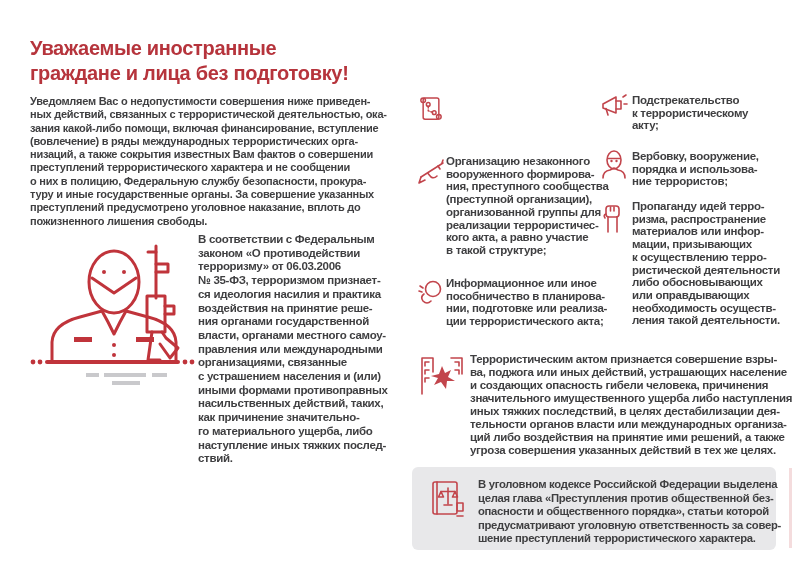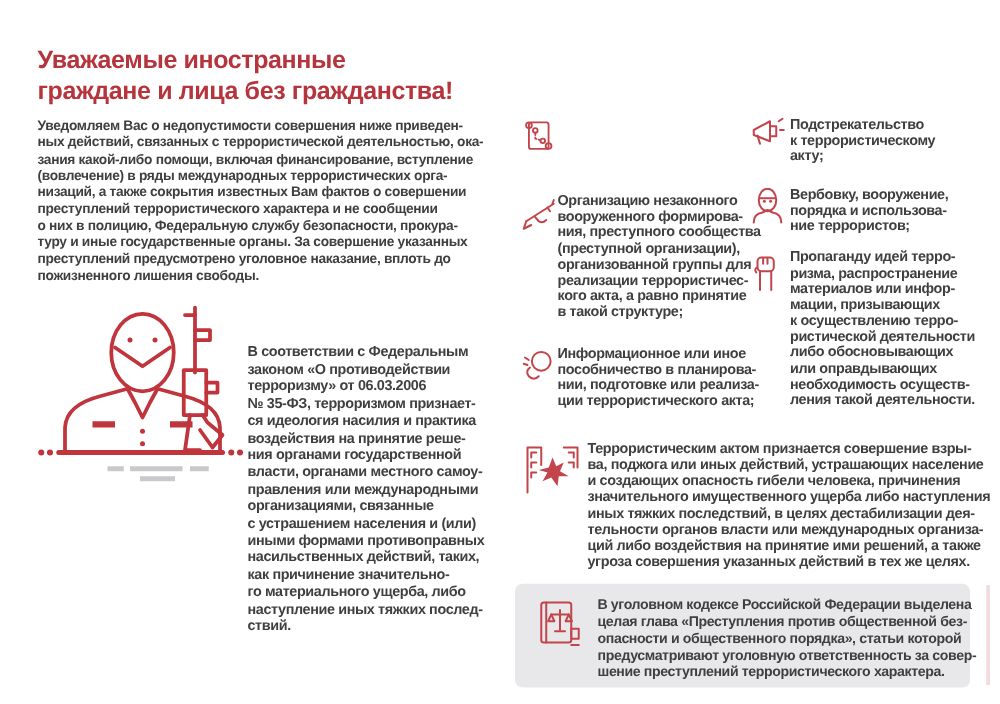--- a/index.html
+++ b/index.html
@@ -2,40 +2,40 @@
 <html><head>
 <meta charset="utf-8">
 <style>
   html,body{margin:0;padding:0;background:#fff;}
   .page{position:relative;width:800px;height:563px;background:#ffffff;overflow:hidden;
         font-family:"Liberation Sans",sans-serif;color:#3f3f41;}
   .abs{position:absolute;}
   .pre{white-space:pre;}
   .heading{font-size:20px;line-height:25px;font-weight:700;color:#b6343c;letter-spacing:-0.3px;}
   .intro{font-size:11px;line-height:13.3px;font-weight:700;letter-spacing:-0.25px;}
-  .law{font-size:11.5px;line-height:13.7px;font-weight:600;letter-spacing:-0.3px;margin-top:43px;}
+  .law{font-size:11.5px;line-height:13.7px;font-weight:600;letter-spacing:-0.3px;}
   .item-text{font-size:11.5px;line-height:12.7px;font-weight:600;letter-spacing:-0.3px;}
   .terror{font-size:11.5px;line-height:13px;font-weight:600;letter-spacing:-0.3px;}
   .codebox{background:#e8e8ea;border-radius:6px;}
   .codebox-text{font-size:11.3px;line-height:13.5px;font-weight:600;letter-spacing:-0.3px;}
   .foldline{background:#eBbfc1;opacity:.55;}
   svg{display:block;}
   .stroke{fill:none;stroke:#c2454c;stroke-width:1.6;stroke-linecap:round;stroke-linejoin:round;}
   .stroke2{fill:none;stroke:#c0343b;stroke-width:3;stroke-linecap:round;stroke-linejoin:round;}
   .fillred{fill:#c2454c;stroke:none;}
   .fillred2{fill:#c0343b;stroke:none;}
   .fillgray{fill:#c9c9cc;stroke:none;}
 </style>
 </head>
 <body>
 
 <div class="page">
 
   <div class="abs heading pre" style="left:30px;top:36px;">Уважаемые иностранные
-граждане и лица без гражданства!</div>
+граждане и лица без подготовку!</div>
 
   <div class="abs intro pre" style="left:30px;top:95px;">Уведомляем Вас о недопустимости совершения ниже приведен-
 ных действий, связанных с террористической деятельностью, ока-
 зания какой-либо помощи, включая финансирование, вступление
 (вовлечение) в ряды международных террористических орга-
 низаций, а также сокрытия известных Вам фактов о совершении
 преступлений террористического характера и не сообщении
 о них в полицию, Федеральную службу безопасности, прокура-
 туру и иные государственные органы. За совершение указанных
 преступлений предусмотрено уголовное наказание, вплоть до
@@ -117,21 +117,21 @@
       <path class="stroke" d="M22,10 L24,13"></path>
       <path class="stroke" d="M26,7 L27,4"></path>
     </svg>
   </div>
   <div class="abs item-text pre" style="left:446px;top:155px;">Организацию незаконного
 вооруженного формирова-
 ния, преступного сообщества
 (преступной организации),
 организованной группы для
 реализации террористичес-
-кого акта, а равно принятие
+кого акта, а равно участие
 в такой структуре;</div>
 
   <div class="abs" style="left:417px;top:278px;">
     <svg width="26" height="30" viewBox="0 0 26 30">
       <circle class="stroke" cx="16" cy="11" r="7.5"></circle>
       <path class="stroke" d="M7,16 Q3,19 6,23 Q10,27 14,23"></path>
       <path class="stroke" d="M3,8 L6,10"></path>
       <path class="stroke" d="M2,13 L5,14"></path>
     </svg>
   </div>

